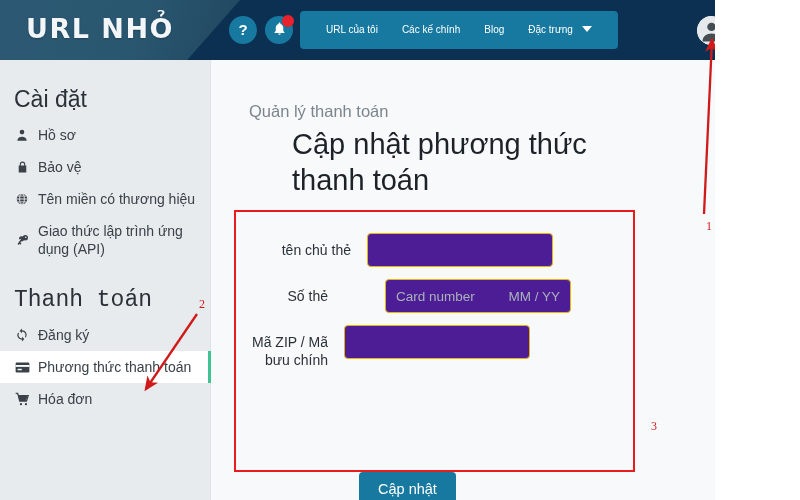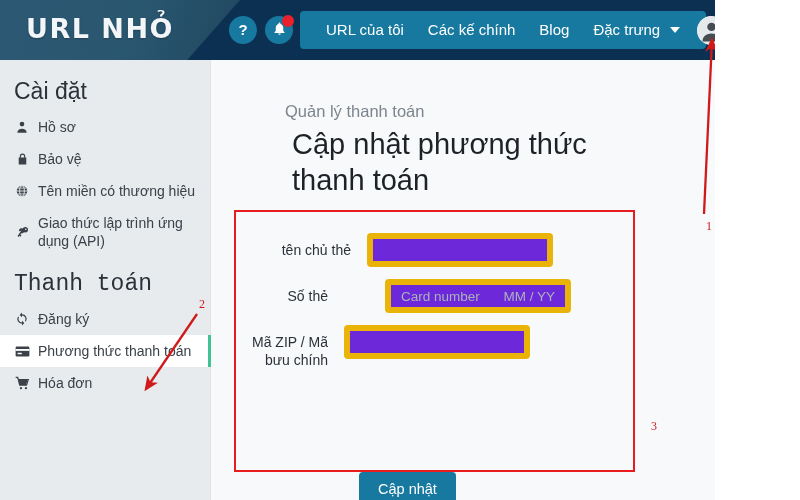--- a/index.html
+++ b/index.html
@@ -65,21 +65,21 @@
   .nav-pill {
     position: absolute; left: 300px; top: 11px;
     height: 38px;
     background: #1779a0;
     border-radius: 4px;
     display: flex; align-items: center;
     padding: 0 14px;
   }
   .nav-item {
     color: #ffffff;
-    font-size: 15px;
+    font-size: 10px;
     padding: 0 12px;
     line-height: 38px;
     white-space: nowrap;
     cursor: pointer;
   }
   .caret {
     display: inline-block;
     width: 0; height: 0; margin-left: 6px;
     border-left: 5px solid transparent;
     border-right: 5px solid transparent;
@@ -101,20 +101,21 @@
     position: absolute; left: 0; top: 60px;
     width: 211px; height: 440px;
     background: #e7ebee;
     border-right: 1px solid #dfe3e6;
   }
   .side-title {
     font-size: 23px;
     color: #2a3138;
     padding: 18px 0 6px 14px;
     font-weight: 400;
+    margin-top: 8px;
   }
   .side-title.second { padding-top: 14px; font-family: Liberation Mono, monospace; }
   .side-item {
     display: flex; align-items: center;
     gap: 8px;
     padding: 7px 8px 7px 14px;
     font-size: 14px;
     color: #3a4148;
     cursor: pointer;
     line-height: 18px;
@@ -138,21 +139,21 @@
   .side-label { flex: 1 1 auto; }
 
   
   .main {
     position: absolute; left: 212px; top: 60px;
     width: 588px; height: 440px;
     background: #f8f9fa;
   }
   .subtitle {
     position: absolute; left: 37px; top: 42px;
-    font-size: 16.5px; color: #7c858e; margin-left: 36px;
+    font-size: 16.5px; color: #7c858e;
   }
   .page-title {
     position: absolute; left: 36px; top: 66px;
     width: 330px;
     font-size: 29px; line-height: 36px;
     color: #1d2229; font-weight: 400; margin-left: 44px;
   }
 
   .form-box {
     position: absolute; left: 22px; top: 150px;
@@ -167,22 +168,22 @@
     width: 92px;
     text-align: right;
     font-size: 14px;
     color: #2a3138;
     line-height: 18px;
     padding-top: 8px;
   }
   .form-input {
     margin-left: 16px;
     width: 186px; height: 34px;
-    background: #6d28d9;
-    border: 6px solid #eab308;
+    background: #4c1d95;
+    border: 1px solid #eab308;
     border-radius: 4px;
     display: flex; align-items: center;
     padding: 8px 10px;
     font-size: 13.5px;
     color: #aab2b9;
     justify-content: space-between;
   }
   .ph { color: #aab2b9; }
   .submit-btn {
     position: absolute; left: 123px; top: 260px;

